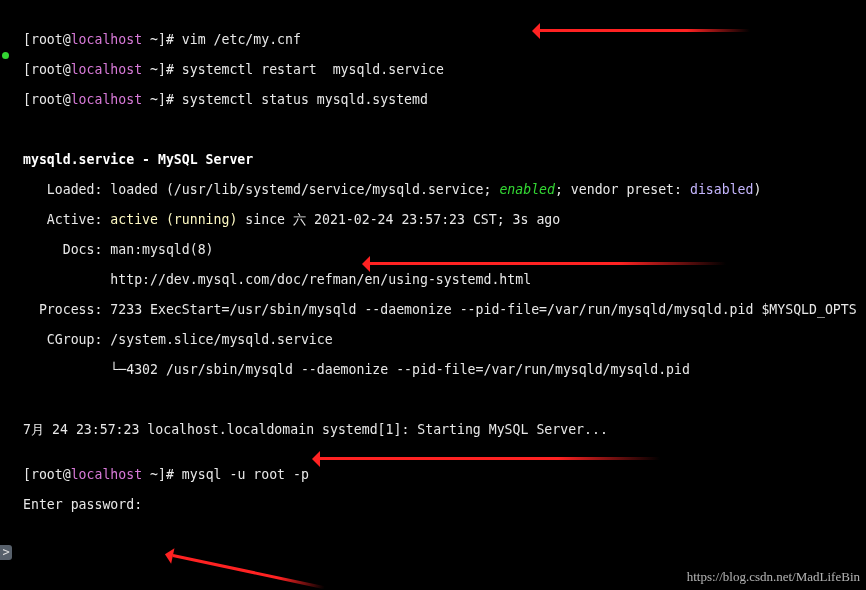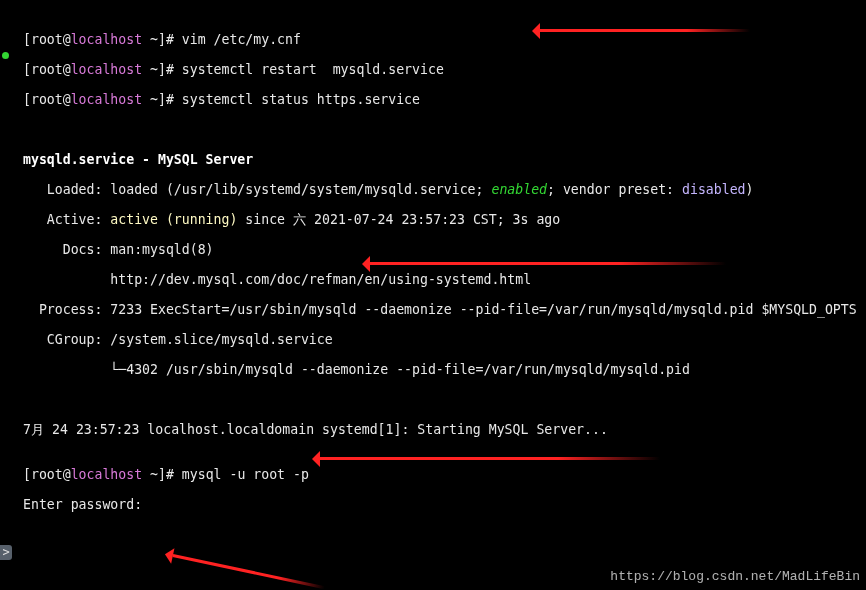--- a/index.html
+++ b/index.html
@@ -79,38 +79,38 @@
     text-align: center;
     line-height: 15px;
     border-top-right-radius: 3px;
     border-bottom-right-radius: 3px;
   }
 
   .watermark {
     position: absolute;
     right: 6px;
     bottom: 6px;
-    font-family: Liberation Mono, monospace;
+    font-family: Liberation Serif, serif;
     font-size: 13px;
     color: rgba(235,235,235,0.75);
   }
 </style>
 </head>
 <body>
 
 <div class="term">
 
 <span class="line"><span class="prompt-root">[root@</span><span class="prompt-host">localhost</span><span class="prompt-root"> ~]# </span><span>vim /etc/my.cnf</span></span>
 <span class="line"><span class="prompt-root">[root@</span><span class="prompt-host">localhost</span><span class="prompt-root"> ~]# </span><span>systemctl restart  mysqld.service</span></span>
-<span class="line"><span class="prompt-root">[root@</span><span class="prompt-host">localhost</span><span class="prompt-root"> ~]# </span><span>systemctl status https.service</span></span>
+<span class="line"><span class="prompt-root">[root@</span><span class="prompt-host">localhost</span><span class="prompt-root"> ~]# </span><span>systemctl status mysqld.systemd</span></span>
 
 <span class="pill-green"></span>
 <span class="line bold">mysqld.service - MySQL Server</span>
-<span class="line"><span>   Loaded: loaded (/usr/lib/systemd/system/mysqld.service; </span><span class="enabled">enabled</span><span>; vendor preset: </span><span class="disabled">disabled</span><span>)</span></span>
-<span class="line"><span>   Active: </span><span class="active">active (running)</span><span> since 六 2021-07-24 23:57:23 CST; 3s ago</span></span>
+<span class="line"><span>   Loaded: loaded (/usr/lib/systemd/service/mysqld.service; </span><span class="enabled">enabled</span><span>; vendor preset: </span><span class="disabled">disabled</span><span>)</span></span>
+<span class="line"><span>   Active: </span><span class="active">active (running)</span><span> since 六 2021-02-24 23:57:23 CST; 3s ago</span></span>
 <span class="line">     Docs: man:mysqld(8)</span>
 <span class="line">           http://dev.mysql.com/doc/refman/en/using-systemd.html</span>
 <span class="line">  Process: 7233 ExecStart=/usr/sbin/mysqld --daemonize --pid-file=/var/run/mysqld/mysqld.pid $MYSQLD_OPTS</span>
 <span class="line">   CGroup: /system.slice/mysqld.service</span>
 <span class="line">           └─4302 /usr/sbin/mysqld --daemonize --pid-file=/var/run/mysqld/mysqld.pid</span>
 <span class="line"> </span>
 <span class="line">7月 24 23:57:23 localhost.localdomain systemd[1]: Starting MySQL Server...</span>
 
 <span class="line"><span class="prompt-root">[root@</span><span class="prompt-host">localhost</span><span class="prompt-root"> ~]# </span><span>mysql -u root -p</span></span>
 <span class="line">Enter password:</span>

